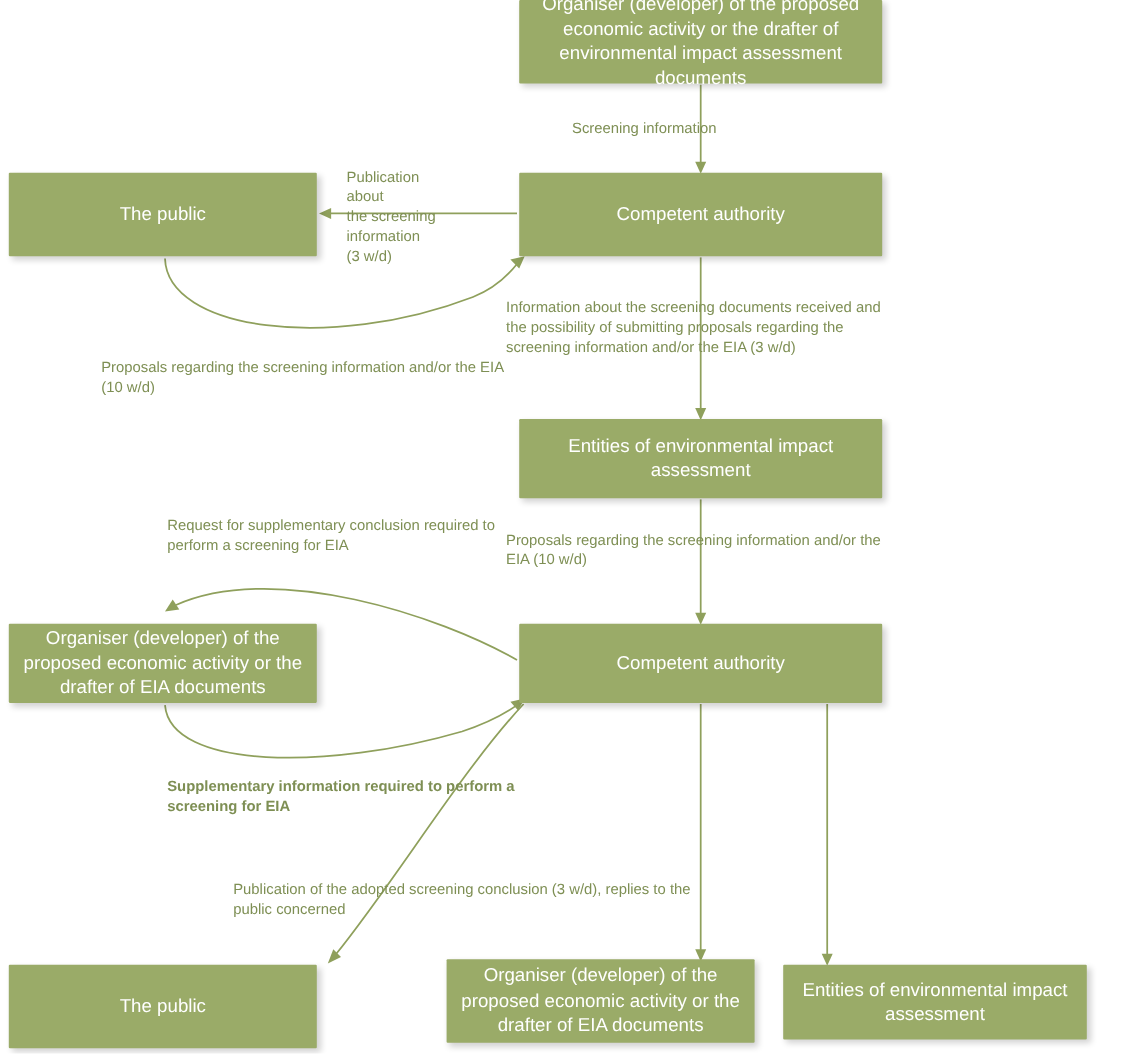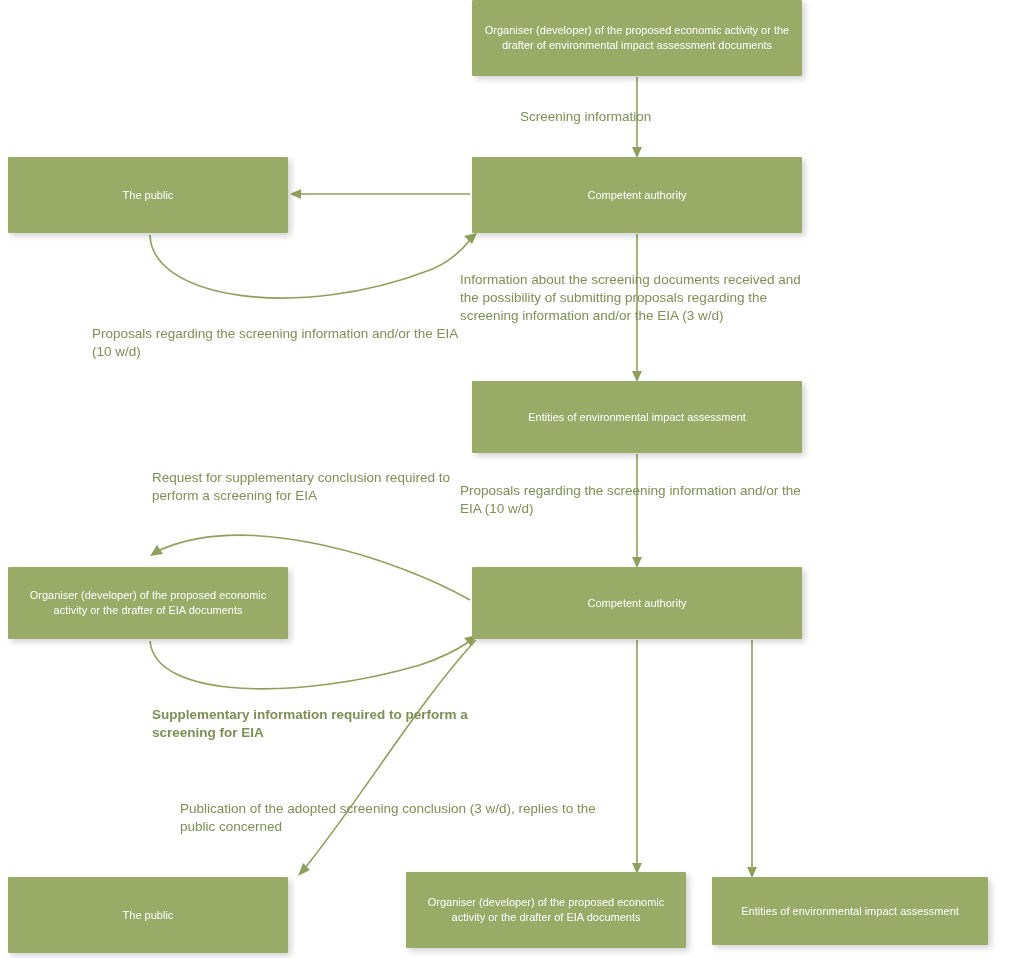--- a/index.html
+++ b/index.html
@@ -14,21 +14,21 @@
     position: relative;
     width: 1024px;
     height: 958px;
     background: #ffffff;
     overflow: hidden;
   }
   .node {
     position: absolute;
     background: #9aab68;
     color: #ffffff;
-    font-size: 11px;
+    font-size: 17px;
     line-height: 1.32;
     text-align: center;
     display: flex;
     align-items: center;
     justify-content: center;
     padding: 4px 8px;
     box-sizing: border-box;
     box-shadow: 3px 3px 6px rgba(0,0,0,0.18);
     border-radius: 1px;
   }
@@ -126,27 +126,32 @@
   <div class="node" style="left:406px; top:872px; width:280px; height:76px;">
     <span>Organiser (developer) of the proposed economic activity or the drafter of EIA documents</span>
   </div>
 
   <div class="node" style="left:712px; top:877px; width:276px; height:68px;">
     <span>Entities of environmental impact assessment</span>
   </div>
 
   <div class="label" style="left:520px; top:108px; width:234px;">Screening information</div>
 
+  <div class="label" style="left:315px; top:152px; width:130px;">Publication
+about
+the screening
+information
+(3 w/d)</div>
 
   <div class="label" style="left:460px; top:271px; width:356px;">Information about the screening documents received and the possibility of submitting proposals regarding the screening information and/or the EIA (3 w/d)</div>
 
   <div class="label" style="left:92px; top:325px; width:372px;">Proposals regarding the screening information and/or the EIA (10 w/d)</div>
 
   <div class="label" style="left:152px; top:469px; width:316px;">Request for supplementary conclusion required to perform a screening for EIA</div>
 
   <div class="label" style="left:460px; top:482px; width:356px;">Proposals regarding the screening information and/or the EIA (10 w/d)</div>
 
   <div class="label" style="left:152px; top:706px; width:316px;font-weight:bold;">Supplementary information required to perform a screening for EIA</div>
 
 
-  <div class="label" style="left:180px; top:800px; width:420px;">Publication of the adopted screening conclusion (3 w/d), replies to the public concerned</div>
+  <div class="label" style="left:212px; top:800px; width:420px;">Publication of the adopted screening conclusion (3 w/d), replies to the public concerned</div>
 
 </div>
 
 </body></html>

